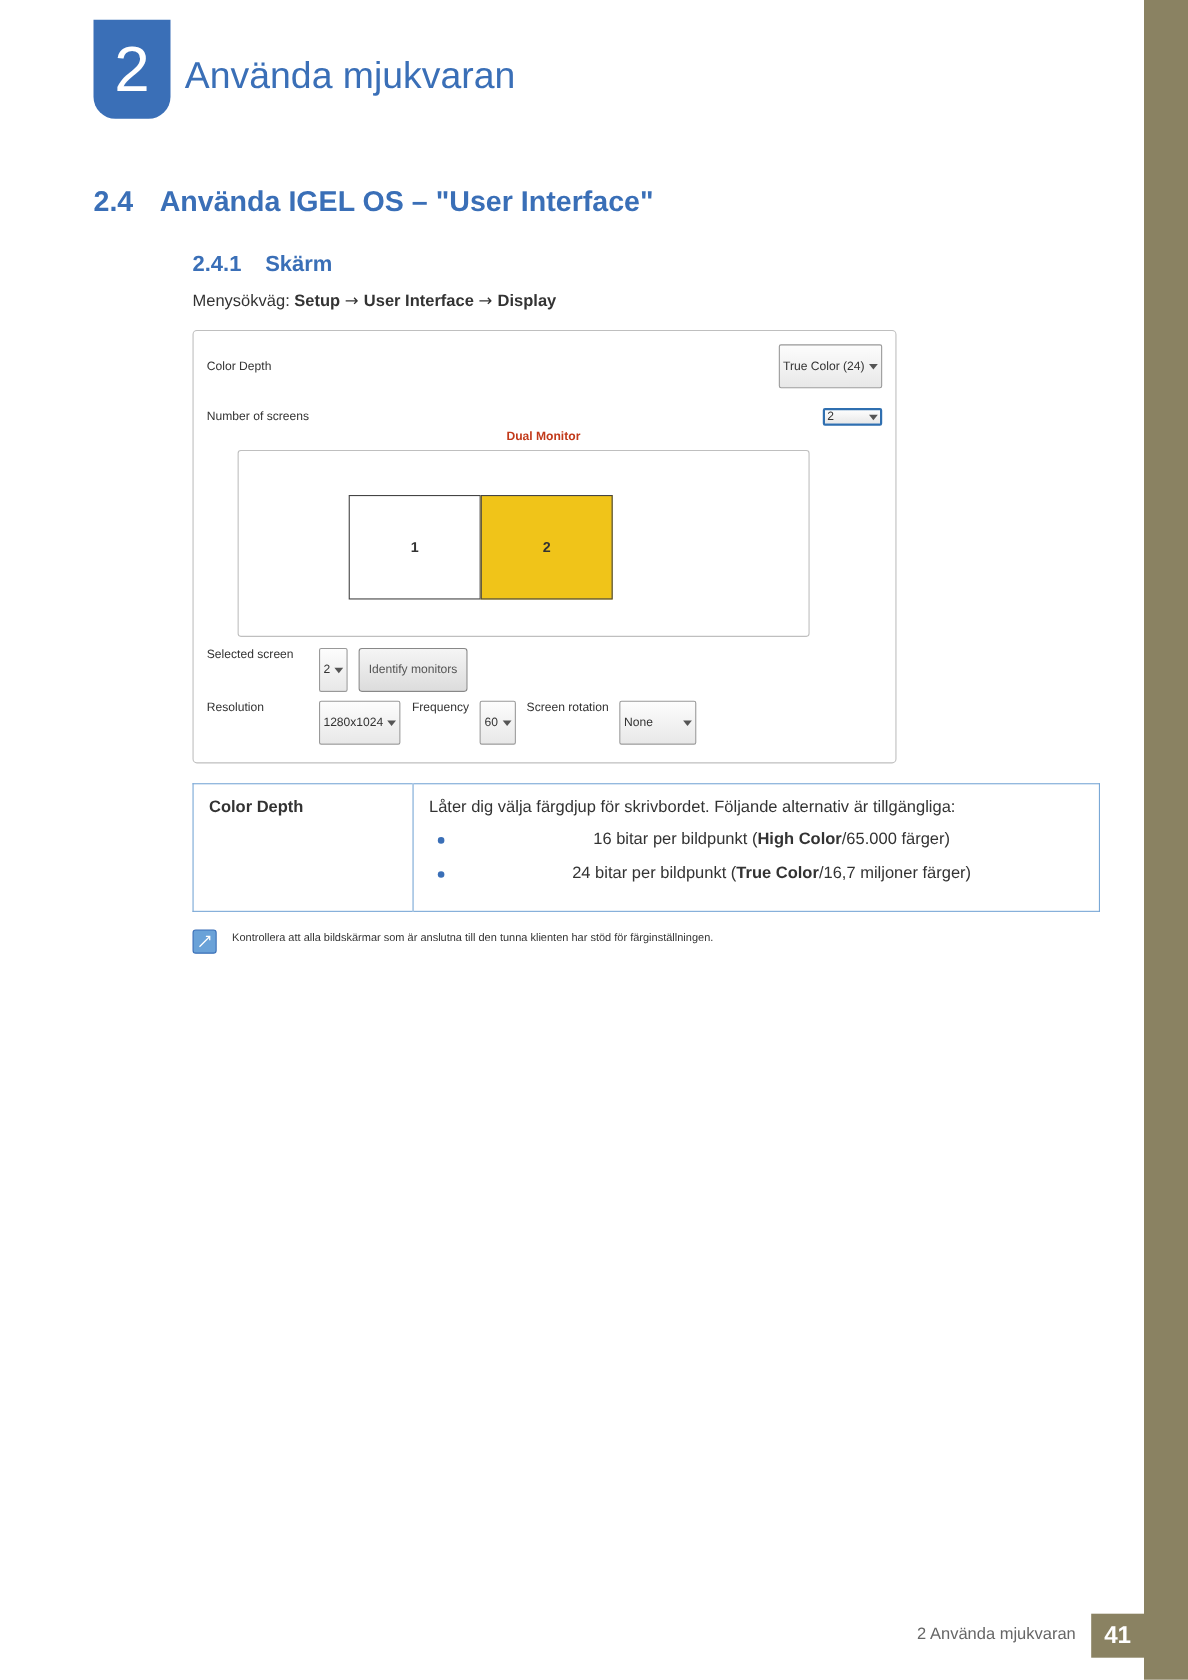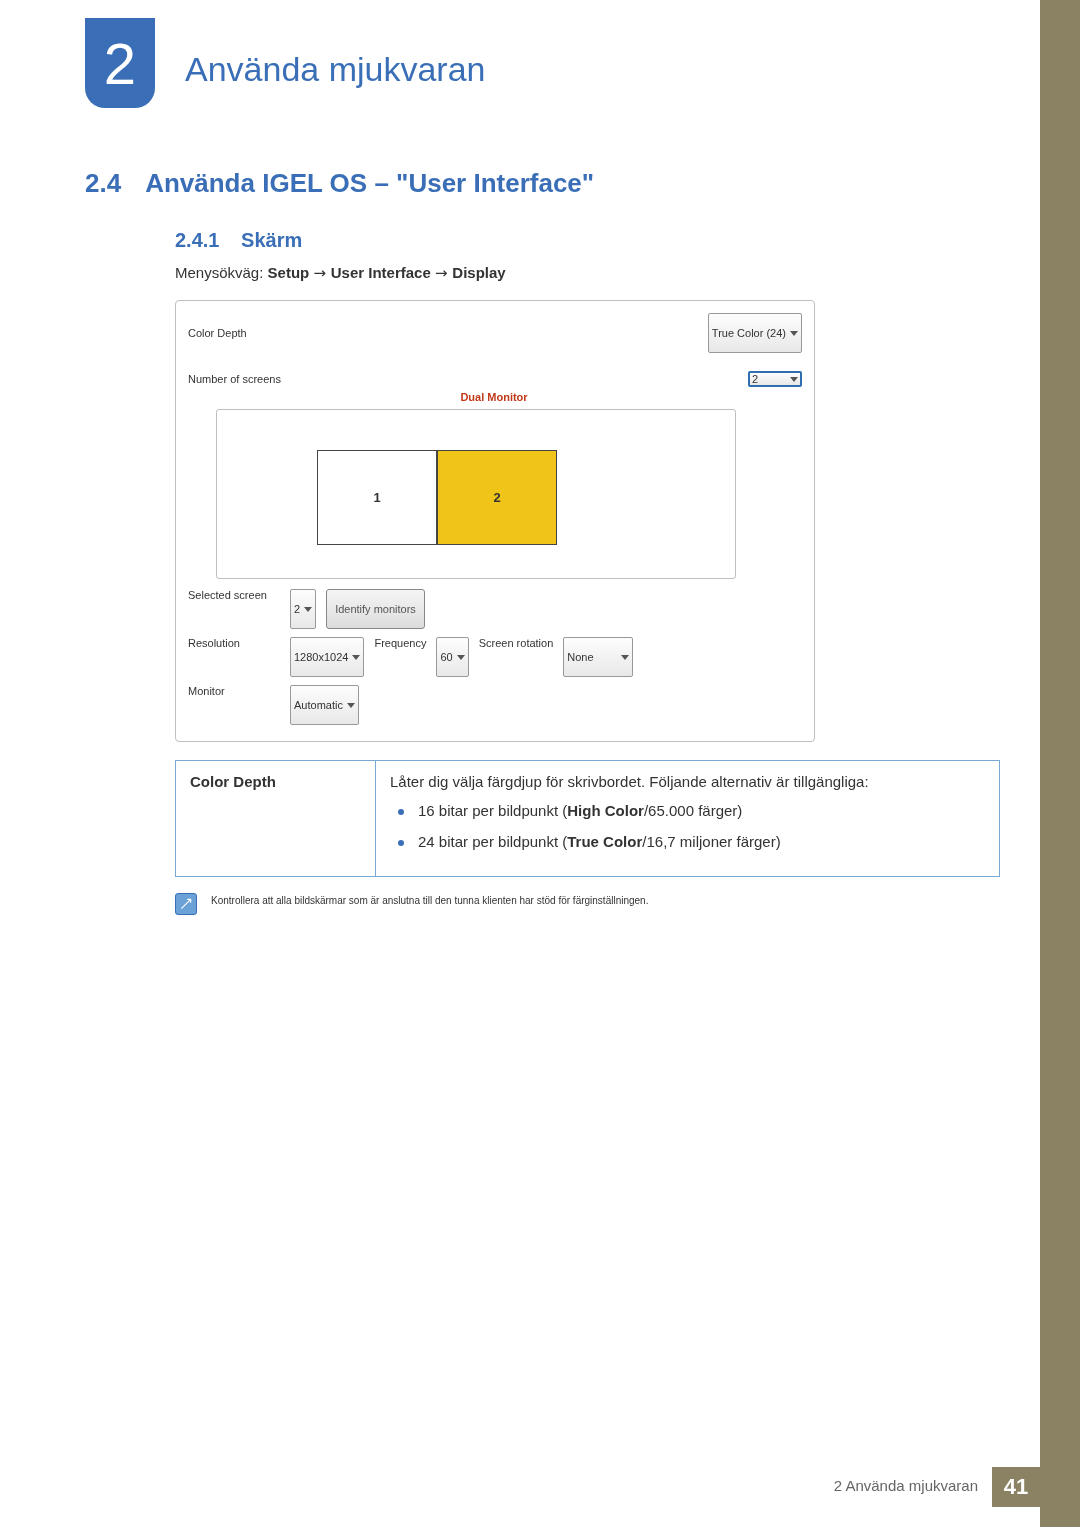--- a/index.html
+++ b/index.html
@@ -21,21 +21,21 @@
     position:absolute; top:18px; left:85px;
     background:#3a6fb7;
     color:#fff;
     width:70px; height:90px;
     border-bottom-left-radius:20px;
     border-bottom-right-radius:20px;
     display:flex; align-items:center; justify-content:center;
     font-size:58px; font-weight:300;
   }
   .chapter-title {
-    position:absolute; top:50px; left:185px;
+    position:absolute; top:50px; left:168px;
     font-size:34px; color:#3a6fb7; font-weight:400;
   }
   .content {
     position:absolute; top:168px; left:85px; right:90px;
   }
   .sec-head {
     display:flex; gap:24px; color:#3a6fb7; font-size:26px; font-weight:600;
   }
   .subsec-head {
     margin:30px 0 12px 90px;
@@ -90,21 +90,21 @@
     font-size:11px; padding:2px 8px; border-radius:3px; color:#555;
   }
   .feature-table {
     margin:0 0 16px 90px;
     border:1px solid #7aa8d6; width:825px; border-collapse:collapse;
     font-size:15px;
   }
   .feature-table td { vertical-align:top; padding:12px 14px; }
   .feature-table td.key { width:200px; font-weight:700; border-right:1px solid #7aa8d6; }
   .bullets { margin:12px 0 0 0; padding:0; list-style:none; }
-  .bullets li { position:relative; padding-left:28px; margin-bottom:14px; }
+  .bullets li { position:relative; padding-left:28px; margin-bottom:14px;text-align:center; }
   .bullets li::before {
     content:""; position:absolute; left:8px; top:7px; width:6px; height:6px; border-radius:50%;
     background:#3a6fb7;
   }
   .note-row { margin:0 0 0 90px; display:flex; gap:14px; align-items:flex-start; }
   .note-icon {
     width:22px; height:22px; background:#6aa2d8; border:1px solid #3a6fb7; border-radius:3px;
     display:flex; align-items:center; justify-content:center; color:#fff; font-size:14px;
     flex:0 0 22px;
   }
@@ -195,27 +195,20 @@
             <span class="caret"></span>
           </span>
           <span>Frequency</span>
           <span class="select">
             <span>60</span>
             <span class="caret"></span>
           </span>
           <span>Screen rotation</span>
           <span class="select" style="width:70px;justify-content:space-between;">
             <span>None</span>
-            <span class="caret"></span>
-          </span>
-        </div>
-        <div class="line">
-          <span class="ilbl">Monitor</span>
-          <span class="select">
-            <span>Automatic</span>
             <span class="caret"></span>
           </span>
         </div>
       </div>
 
     </div>
   </div>
 
   <table class="feature-table">
     <tbody>

